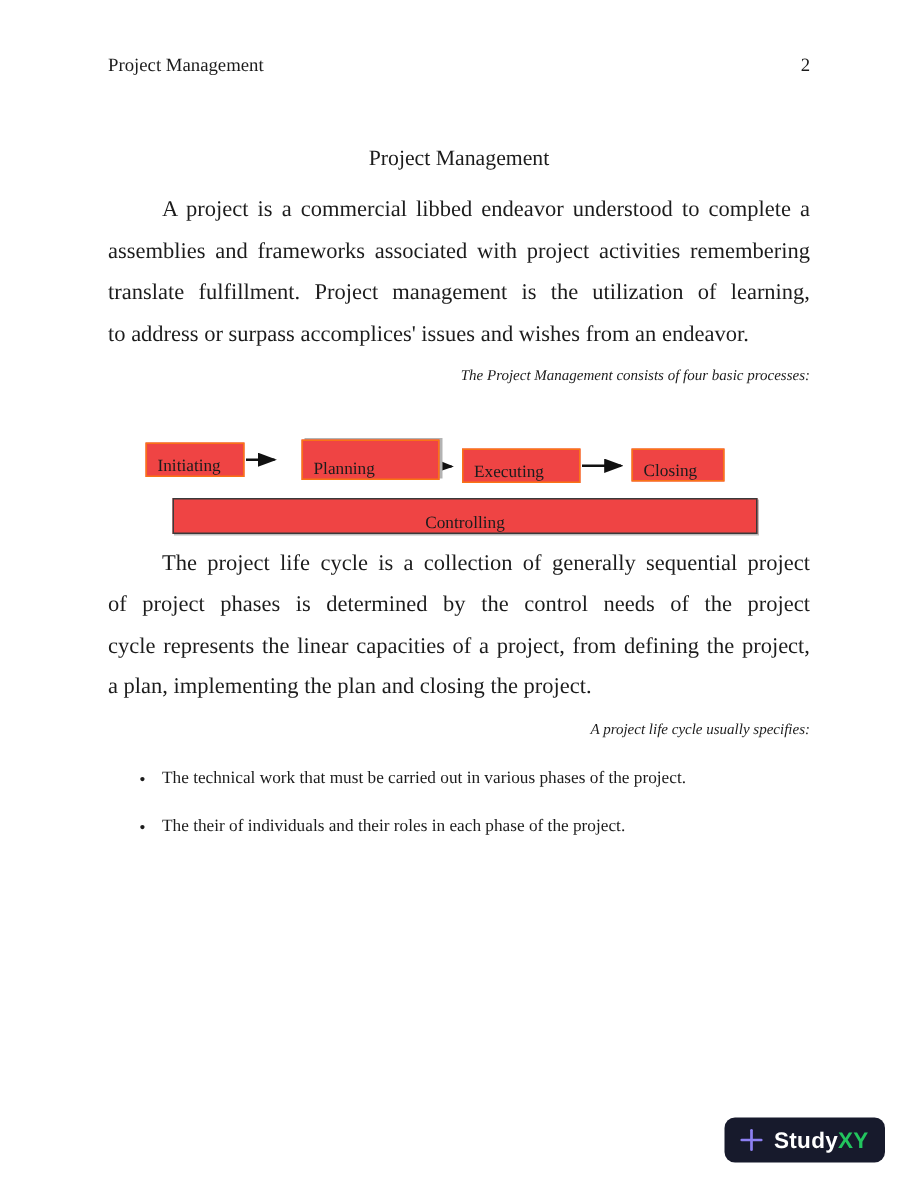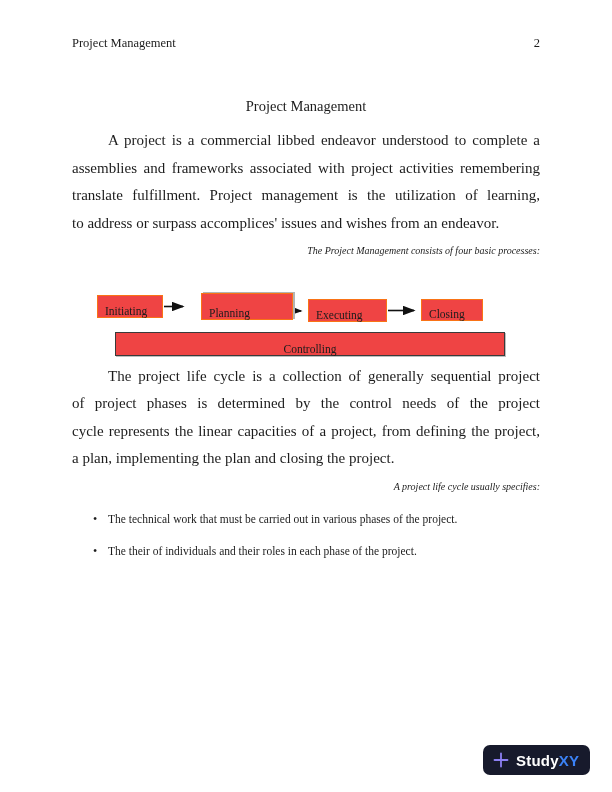--- a/index.html
+++ b/index.html
@@ -90,21 +90,21 @@
     display:flex; align-items:center;
     padding:0 10px 0 10px;
     gap:7px;
   }
   .logo-text {
     font-family:"Liberation Sans", sans-serif;
     font-size:15px; font-weight:700;
     color:#ffffff; letter-spacing:0.2px;
     white-space:nowrap;
   }
-  .logo-text .accent { color:#3b82f6; }
+  .logo-text .accent { color:#22c55e; }
 </style>
 </head>
 <body>
 
 <div class="page">
 
   <div class="running-head">
     <span>Project Management</span>
     <span>2</span>
   </div>

